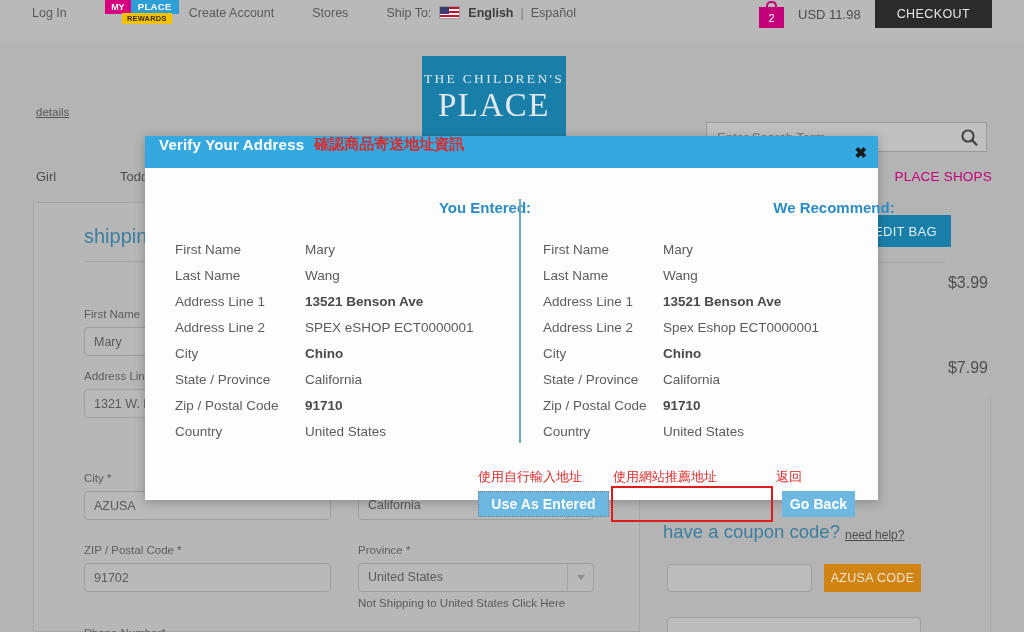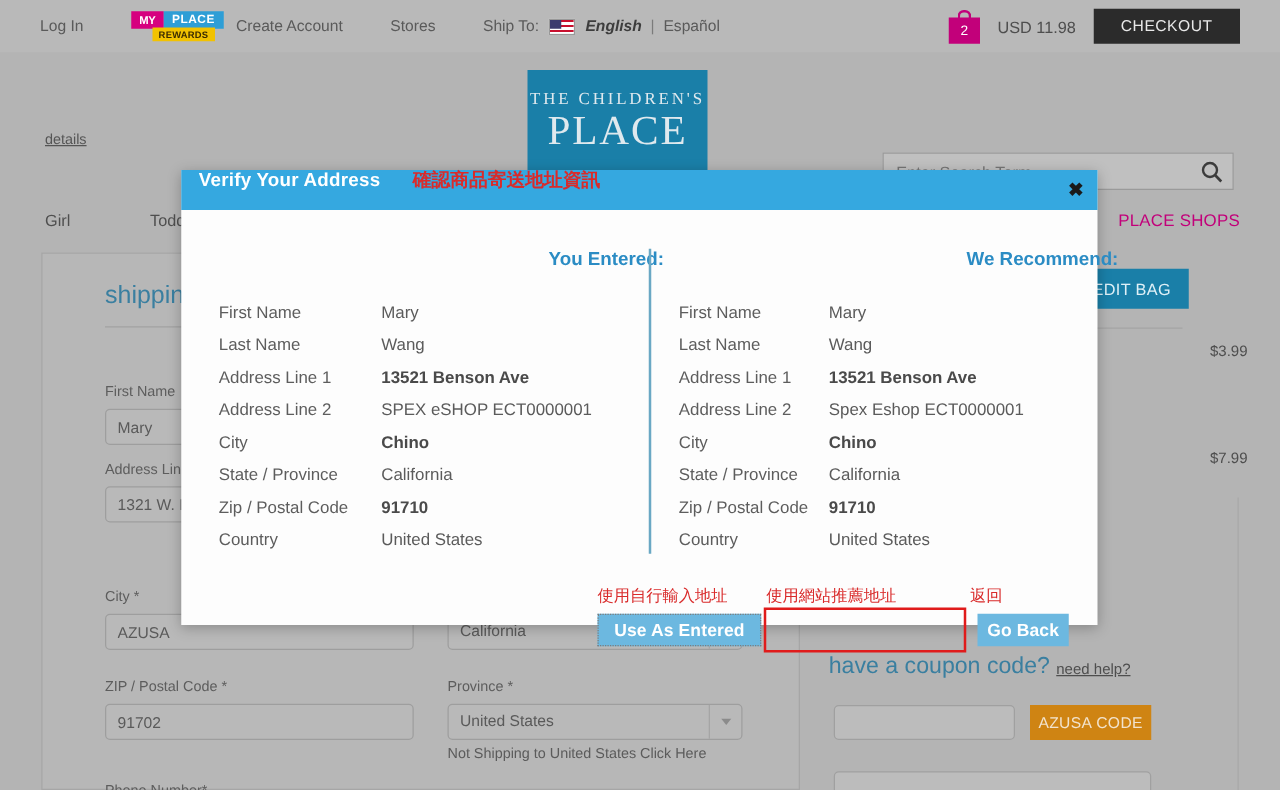--- a/index.html
+++ b/index.html
@@ -13,21 +13,21 @@
     color:#555;
   }
 
   
   #page-layer { position:absolute; inset:0; }
 
   
   .utility-bar {
     position:absolute; left:0; top:0; width:1024px; height:42px;
     background:#b9b9b9;
-    display:flex; align-items:center;
+    display:flex; align-items:flex-start;
     font-size:12.5px; color:#5a5a5a;
   }
   .ub-left { display:flex; align-items:center; gap:0; padding-left:32px; }
   .ub-link { cursor:pointer; color:#5a5a5a; white-space:nowrap; }
   .ub-gap { width:38px; }
 
   .rewards-logo {
     display:inline-block; position:relative;
     width:74px; height:25px; margin:0 10px 0 0;
     vertical-align:middle;
@@ -45,21 +45,21 @@
   .flag-us {
     display:inline-block; width:21px; height:13px; margin:0 8px;
     vertical-align:-2px; position:relative; overflow:hidden;
     background:#fff; border:1px solid #999;
   }
   .flag-us .stripes { position:absolute; inset:0;
     background:repeating-linear-gradient(#c8102e 0 2px, #fff 2px 4px); }
   .flag-us .canton { position:absolute; left:0; top:0; width:9px; height:7px;
     background:#3c3b6e; }
 
-  .ub-lang-active { font-weight:bold; color:#3d3d3d;font-style:italic; }
+  .ub-lang-active { font-weight:bold; color:#3d3d3d; }
   .ub-sep { margin:0 7px; color:#7b7b7b; }
 
   .ub-right { margin-left:auto; display:flex; align-items:center; padding-right:32px; gap:14px; }
   .bag {
     position:relative; width:25px; height:27px;
   }
   .bag-body { position:absolute; left:0; bottom:0; width:25px; height:21px;
      background:#c2007a; }
   .bag-handle { position:absolute; left:7px; top:0; width:11px; height:9px;
      border:2px solid #c2007a; border-bottom:none;
@@ -141,21 +141,21 @@
   .note-link { position:absolute; font-size:11.5px; color:#5b5b5b; }
 
   
   .edit-bag-btn {
     position:absolute; left:866px; top:215px; width:85px; height:32px;
     background:#1a7fa8; color:#dff0f7; border:none; font-size:13px;
     letter-spacing:.3px; cursor:pointer; text-align:left; padding-left:8px;
     font-family:"Liberation Sans", sans-serif;
   }
   .rail-hr { position:absolute; left:868px; top:262px; width:78px; height:1px; background:#a4a4a4; }
-  .price { position:absolute; right:26px; font-size:12px; color:#4e4e4e; }
+  .price { position:absolute; right:36px; font-size:16px; color:#4e4e4e; }
 
   .coupon-title { position:absolute; left:663px; top:521px; font-size:18.5px; color:#3a7fa0; }
   .need-help { position:absolute; left:845px; top:528px; font-size:12px; color:#4e4e4e;
      text-decoration:underline; cursor:pointer; }
   .coupon-input {
     position:absolute; left:667px; top:564px; width:145px; height:28px;
     background:#bcbcbc; border:1px solid #a0a0a0; border-radius:4px;
     font-family:"Liberation Sans", sans-serif; outline:none;
   }
   .apply-btn {
@@ -171,21 +171,21 @@
   .rail-divider { position:absolute; left:990px; top:200px; width:1px; height:432px; background:#a8a8a8; }
 
   
   .modal {
     position:absolute; left:145px; top:136px; width:733px; height:364px;
     background:#fdfdfd; box-shadow:0 2px 10px rgba(0,0,0,.25);
     z-index:50;
   }
   .modal-head {
     height:32px; background:#35a8e0; display:flex; align-items:center;
-    padding:0 10px 15px 14px; position:relative;gap:16px;
+    padding:0 10px 15px 14px; position:relative;
   }
   .modal-title { color:#fff; font-size:15px; font-weight:bold; letter-spacing:.2px; }
   .modal-title-cn { color:#d92b2b; font-size:15px; font-weight:bold; margin-left:10px; }
   .modal-close {
     position:absolute; right:11px; top:50%; transform:translateY(-50%);
     color:#1a1a1a; font-size:15px; font-weight:bold; cursor:pointer; line-height:1;
   }
 
   .modal-body { position:relative; height:332px; }
   .col-head {

